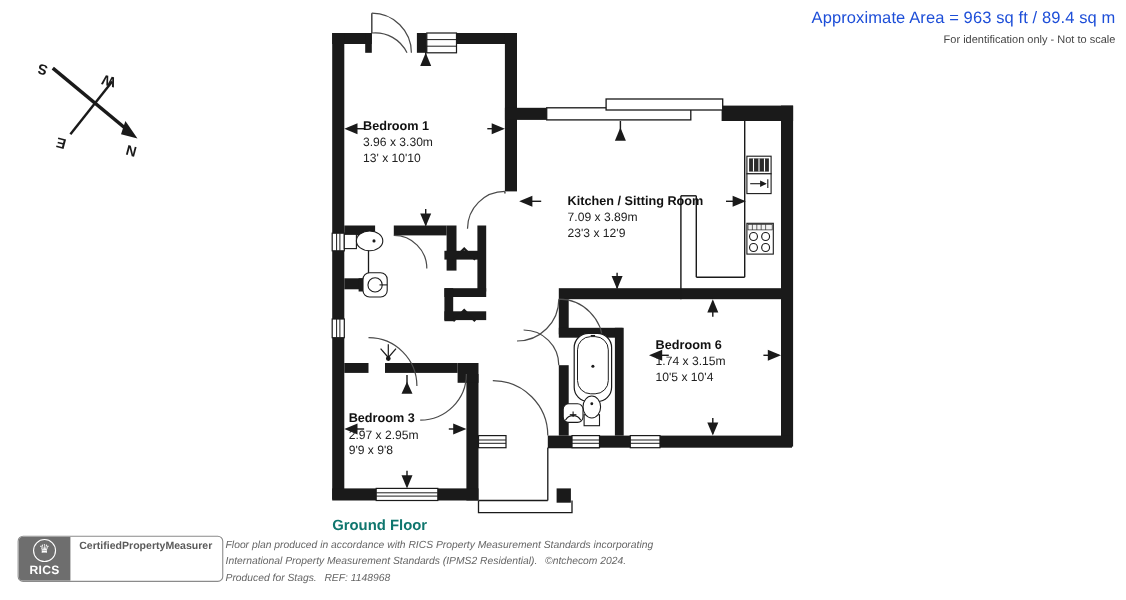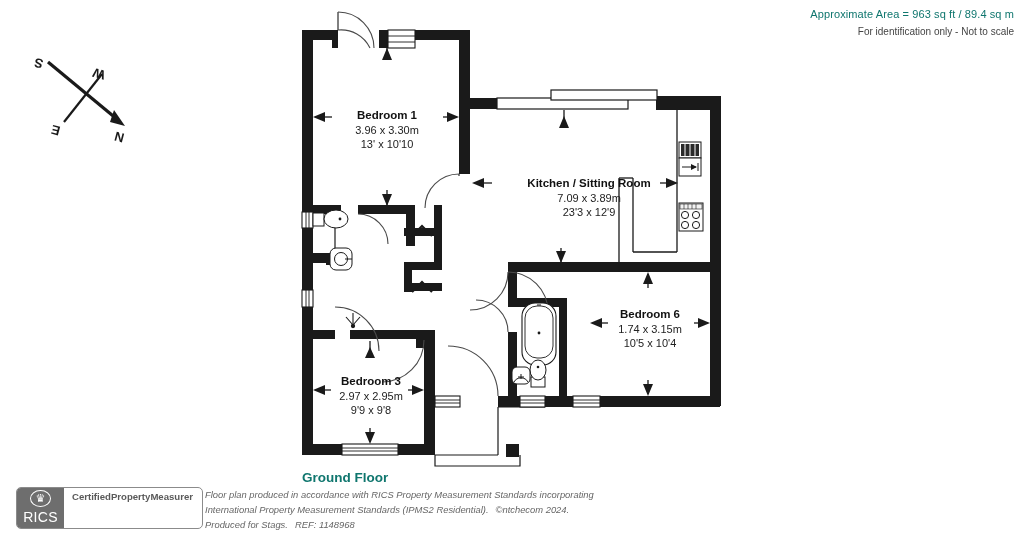--- a/index.html
+++ b/index.html
@@ -25,23 +25,23 @@
 
   
   #header {
     position: absolute;
     right: 10px;
     top: 8px;
     text-align: right;
     width: 520px;
   }
   #area-title {
-    font-size: 11px;
+    font-size: 15px;
     font-weight: 400;
-    color: #0f766e;
+    color: #1d4ed8;
     letter-spacing: 0.1px;
     white-space: nowrap;
   }
   #area-subtitle {
     font-size: 10px;
     color: #444;
     margin-top: 6px;
     white-space: nowrap;
   }
 
@@ -49,21 +49,20 @@
   #compass { position: absolute; left: 22px; top: 42px; width: 120px; height: 105px; }
   #compass svg { display: block; }
 
   
   #plan { position: absolute; left: 0px; top: 0px; width: 760px; height: 500px; }
   #plan svg { display:block; }
 
   
   .room-label {
     position: absolute;
-    text-align: center;
     line-height: 1.28;
     pointer-events: none;
     white-space: nowrap;
   }
   .room-label .rm-name {
     font-size: 11.5px;
     font-weight: bold;
     color: #111;
     display: block;
   }
@@ -106,22 +105,22 @@
     padding: 2px 0 3px 0;
   }
   #rics-mark .rics-glyph {
     width: 19px; height: 19px;
     border-radius: 50%;
     border: 1.6px solid #fff;
     display: flex; align-items: center; justify-content: center;
     font-size: 11px; line-height: 1;
   }
   #rics-mark .rics-word {
-    font-size: 14px;
-    font-weight: normal;
+    font-size: 11px;
+    font-weight: bold;
     letter-spacing: 0.3px;
     margin-top: 2px;
   }
   #rics-text {
     padding: 3px 9px 3px 8px;
     display: flex; flex-direction: row; justify-content: center;
     color: #5a5a5a;
     font-size: 9.6px;
     font-weight: bold;
     line-height: 1.22;

